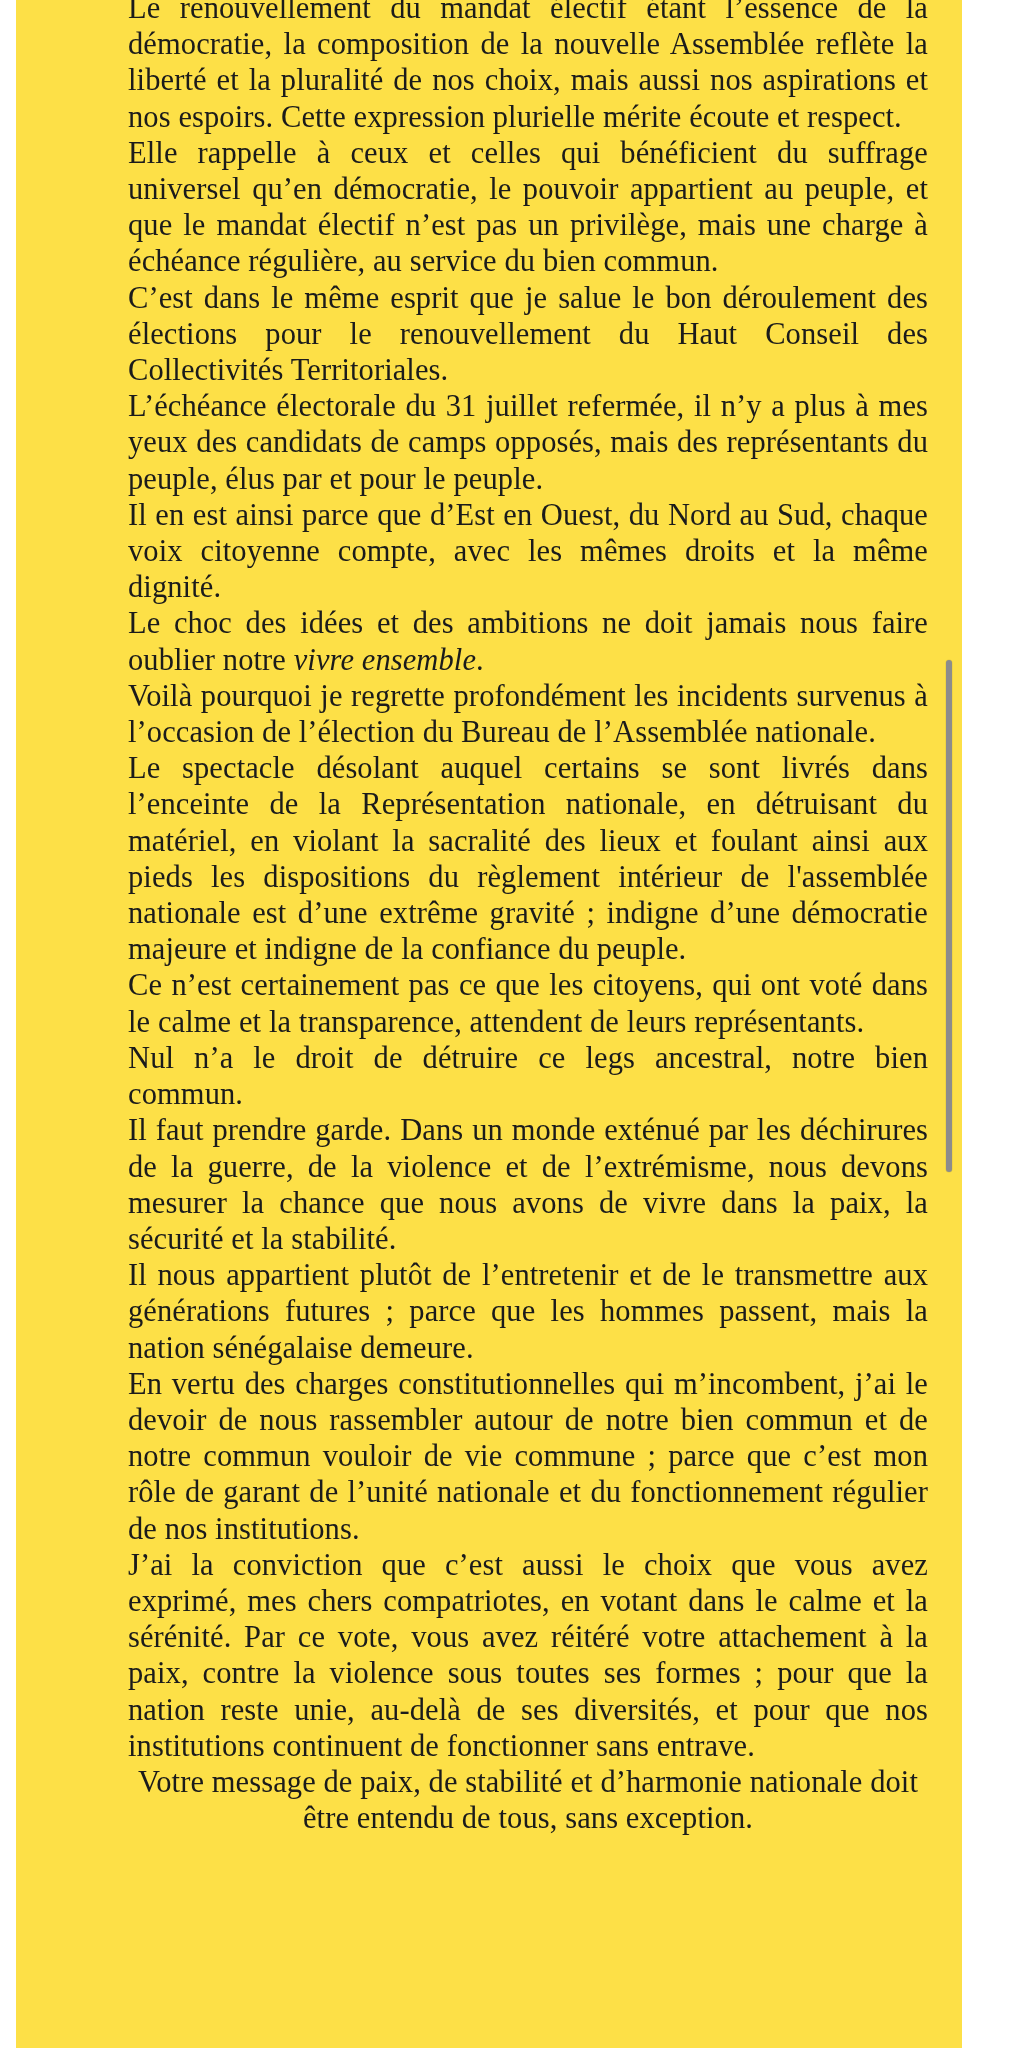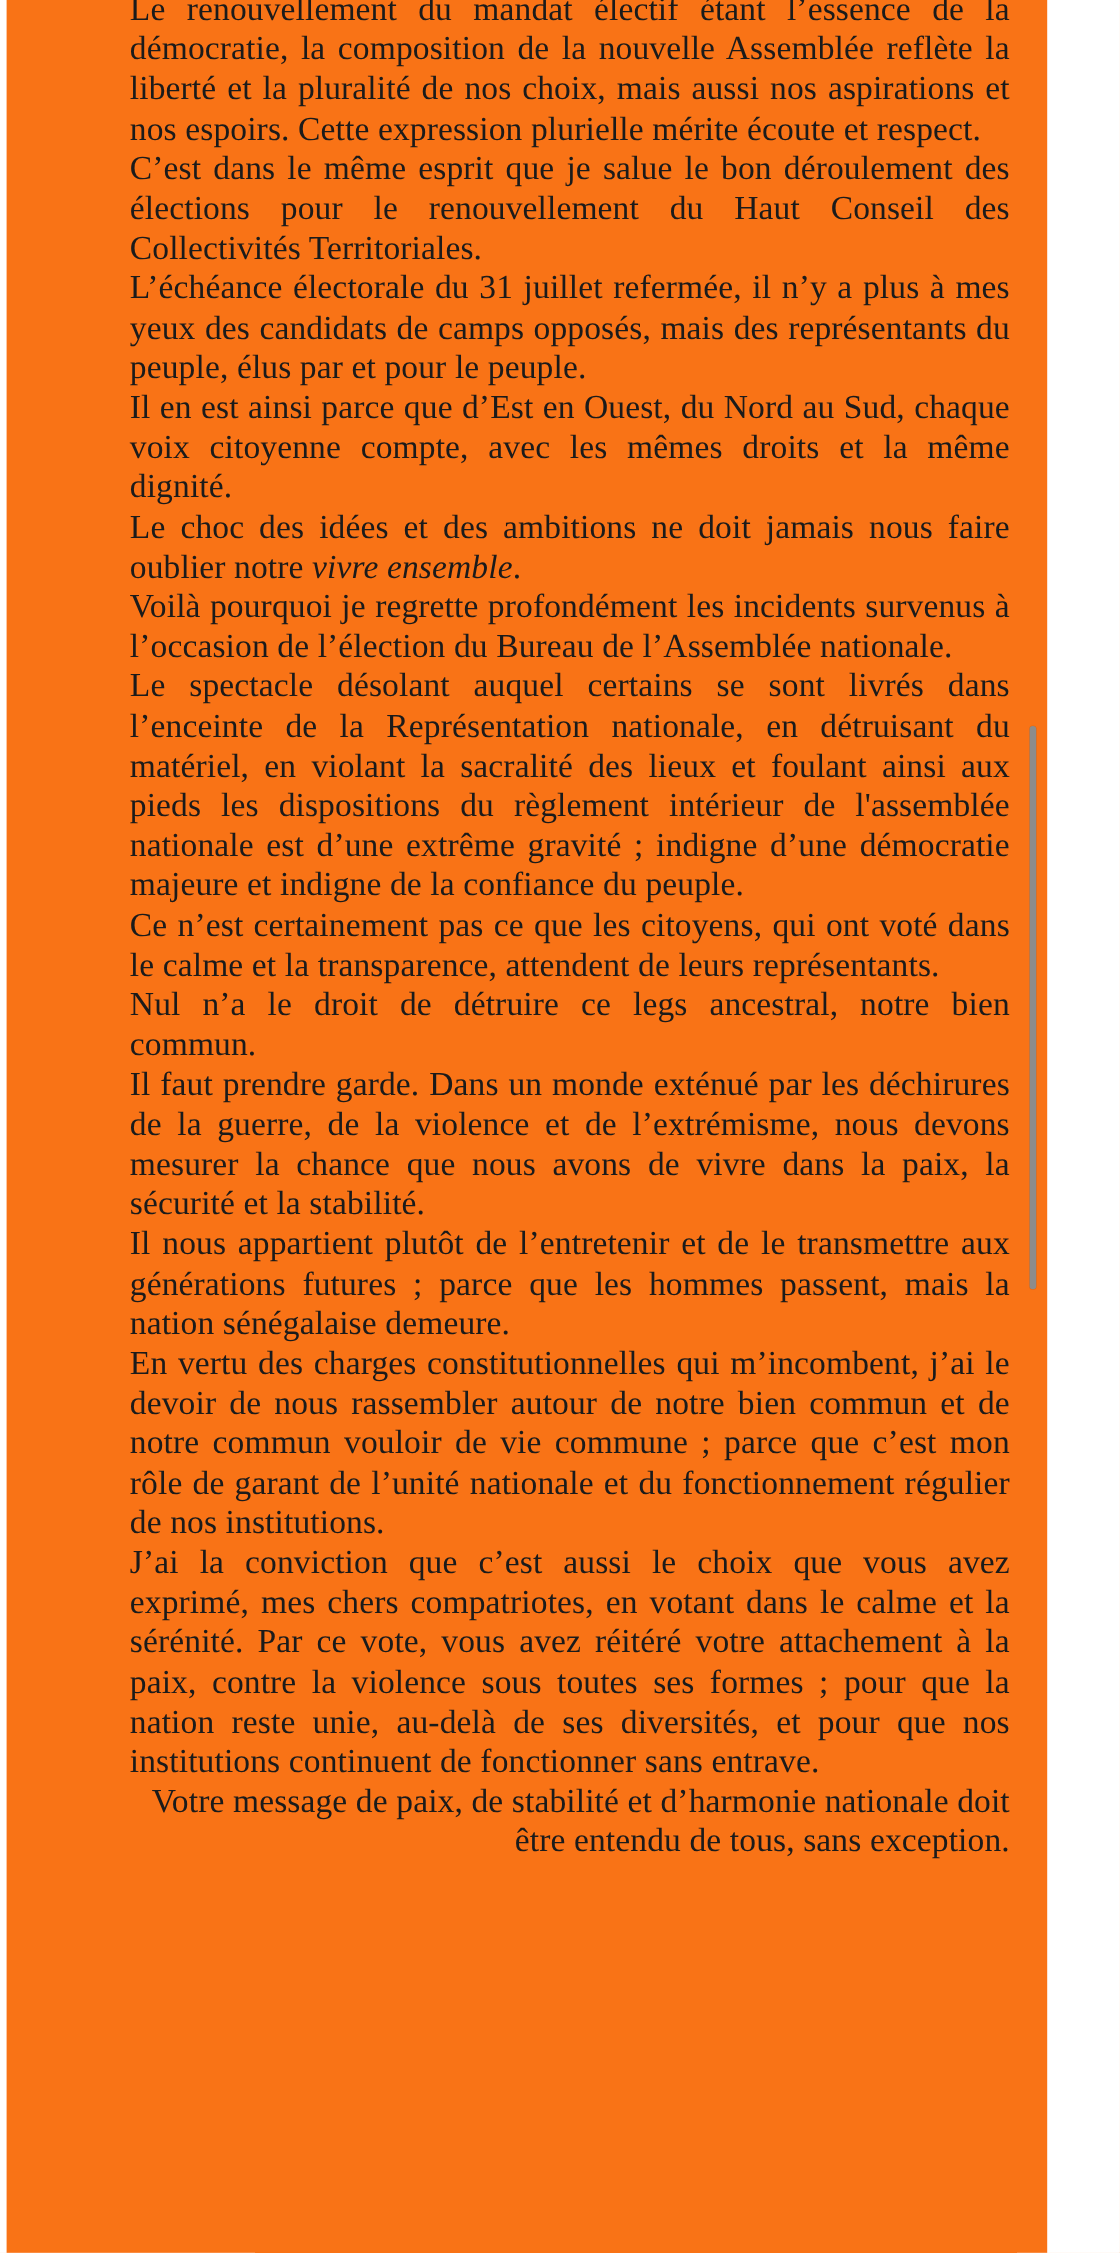--- a/index.html
+++ b/index.html
@@ -11,25 +11,25 @@
   body {
     width: 1018px;
     height: 2048px;
     position: relative;
     overflow: hidden;
     font-family: "Liberation Serif", "DejaVu Serif", serif;
   }
 
   .page {
     position: absolute;
-    left: 6px;
+    left: 16px;
     top: 0;
     width: 946px;
     height: 2048px;
-    background: #f97316;
+    background: #fde047;
   }
 
   .doc-body {
     position: absolute;
     left: 112px;
     top: -10px;
     width: 800px;
   }
 
   p.para {
@@ -38,21 +38,21 @@
     text-align: justify;
     text-justify: inter-word;
     color: #1b1b1b;
     font-size: 30.5px;
     line-height: 36.2px;
     letter-spacing: 0.1px;
     -webkit-font-smoothing: antialiased;
   }
 
   p.para:last-child {
-    text-align: right;
+    text-align: center;
   }
 
   b.bold {
     font-weight: 400;
   }
 
   i.bolditalic {
     font-weight: 400;
     font-style: italic;
   }
@@ -79,20 +79,21 @@
 </style>
 </head>
 <body>
 
 <div class="page">
 
   <div class="doc-body">
 
     <p class="para">Le renouvellement du mandat électif étant l’essence de la démocratie, la composition de la nouvelle Assemblée reflète la liberté et la pluralité de nos choix, mais aussi nos aspirations et nos espoirs. Cette expression plurielle mérite écoute et respect.</p>
 
+    <p class="para">Elle rappelle à ceux et celles qui bénéficient du suffrage universel qu’en démocratie, le pouvoir appartient au peuple, et que le mandat électif n’est pas un privilège, mais une charge à échéance régulière, au service du bien commun.</p>
 
     <p class="para">C’est dans le même esprit que je salue le bon déroulement des élections pour le renouvellement du Haut Conseil des Collectivités Territoriales.</p>
 
     <p class="para">L’échéance électorale du 31 juillet refermée, il n’y a plus à mes yeux des candidats de camps opposés, mais des représentants du peuple, élus par et pour le peuple.</p>
 
     <p class="para">Il en est ainsi parce que d’Est en Ouest, du Nord au Sud, chaque voix citoyenne compte, avec les mêmes droits et la même dignité.</p>
 
 
     <p class="para"><span>Le choc des idées et des ambitions ne doit jamais nous faire oublier notre </span><i class="bolditalic">vivre ensemble</i><span>.</span></p>
 

